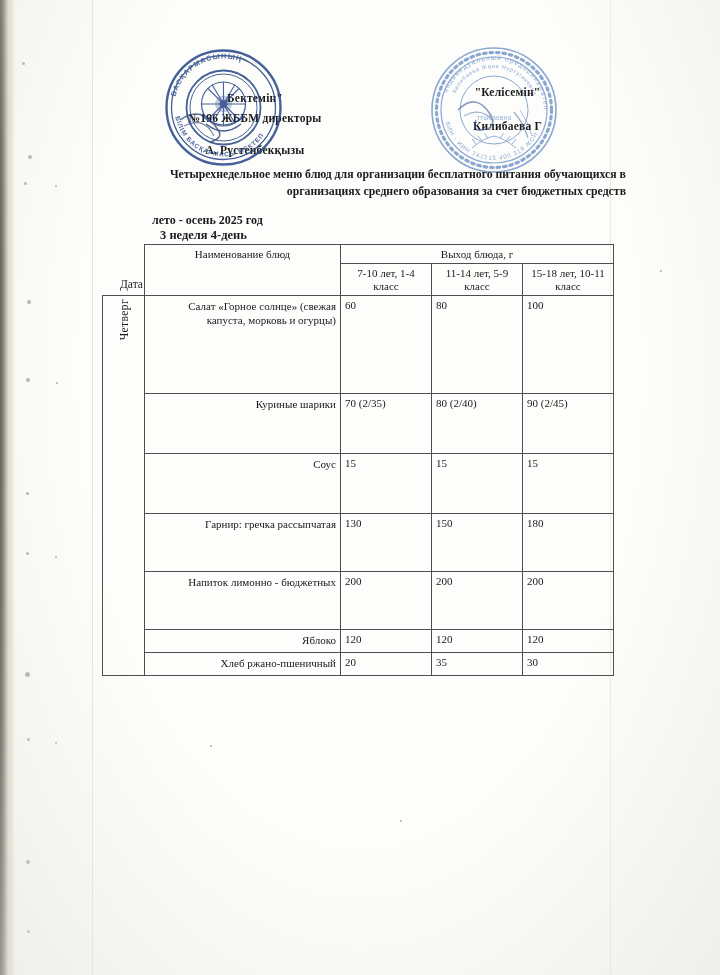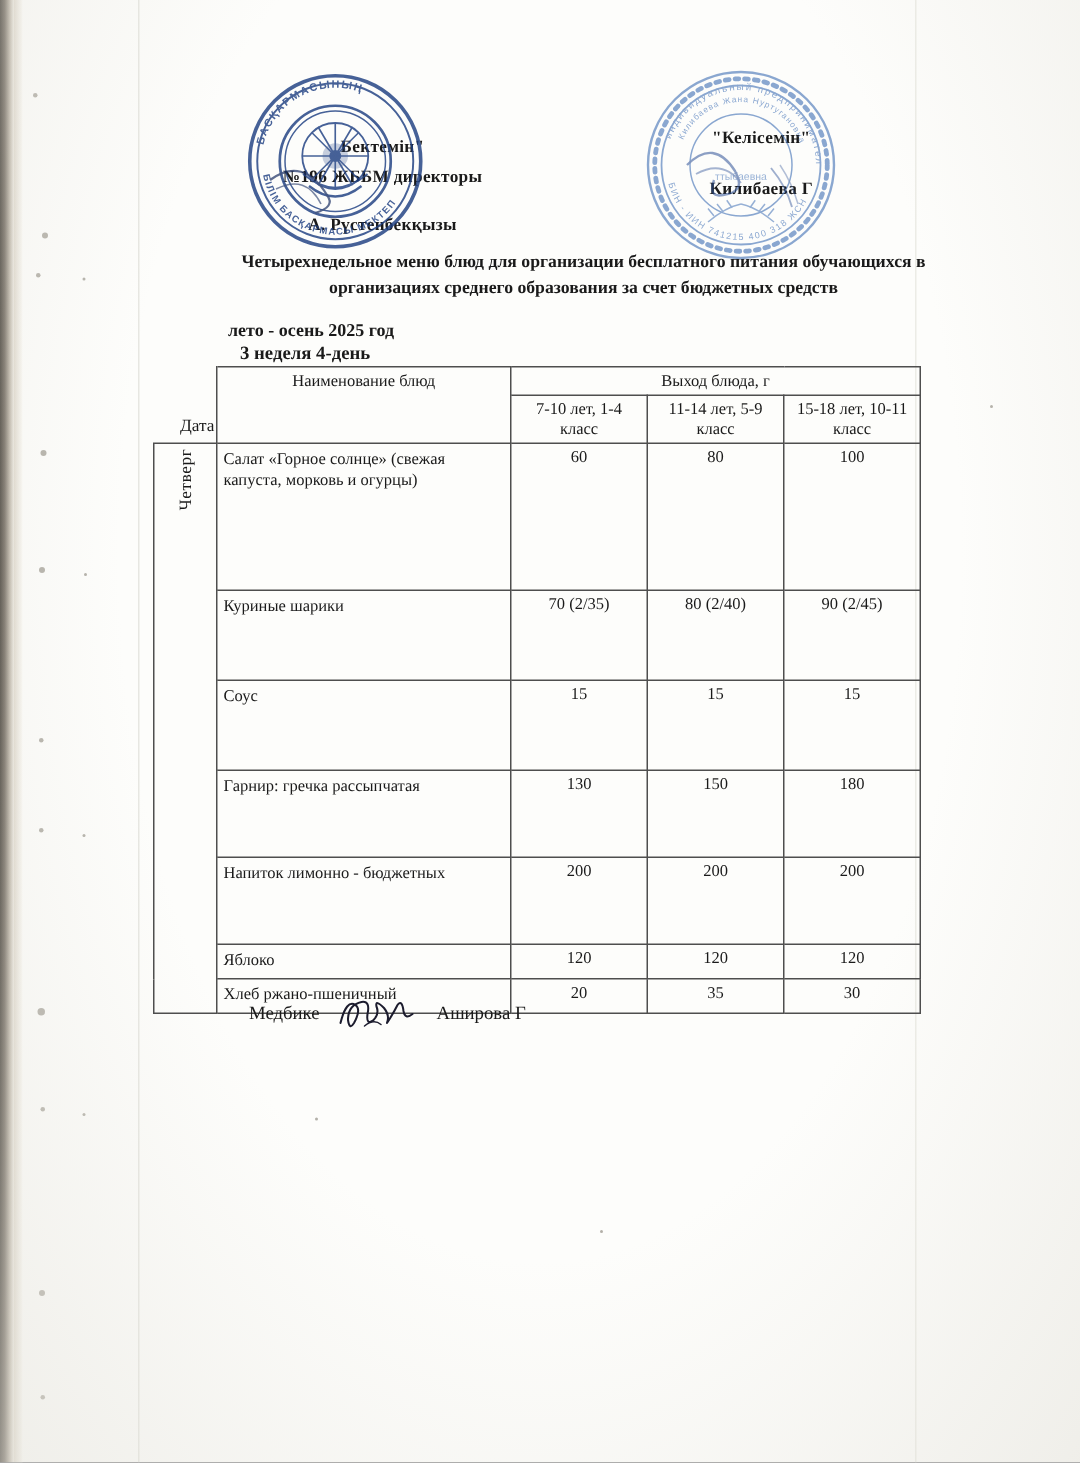--- a/index.html
+++ b/index.html
@@ -83,21 +83,21 @@
     width: 132px; height: 132px;
     opacity: .6;
   }
   .stamp svg { display:block; width:100%; height:100%; }
 
   
   .title-block {
     position: absolute;
     left: 152px; top: 166px;
     width: 474px;
-    text-align: center;
+    text-align: right;
     font-weight: bold;
     font-size: 11.8px;
     line-height: 16.5px;
     z-index: 2;
   }
   .subtitle {
     position: absolute;
     left: 152px; top: 213px;
     width: 474px;
     text-align: left;
@@ -134,26 +134,26 @@
     background: transparent;
   }
   th.hcell {
     text-align: center;
     font-weight: bold;
     vertical-align: middle;
     font-size: 11px;
     line-height: 13px;
   }
   td.dish {
-    text-align: left;
+    text-align: right;
     line-height: 14px;
     padding-left: 5px;
   }
   td.num {
-    text-align: center;
+    text-align: left;
     font-size: 11.5px;
     padding-top: 3px;
   }
   td.datecell {
     width: 42px;
     text-align: center;
     vertical-align: middle;
     padding: 0;
     position: relative;
   }
@@ -380,25 +380,15 @@
         <tr>
           <td class="dish" style="height:17px;">Хлеб ржано-пшеничный</td>
           <td class="num">20</td>
           <td class="num">35</td>
           <td class="num">30</td>
         </tr>
       </tbody>
     </table>
   </div>
 
-  <div class="footer">
-    <span>Медбике</span>
-    <span class="sig">
-      <svg width="58" height="30" viewBox="0 0 58 30" xmlns="http://www.w3.org/2000/svg">
-        <path d="M 4 22 Q 8 6 14 10 Q 18 13 13 22 Q 10 27 9 20 Q 9 10 18 8 Q 24 7 22 16 Q 21 24 26 20 Q 30 16 28 11 Q 27 6 33 12 Q 37 17 35 22 Q 39 16 42 10 Q 45 6 46 14 Q 47 20 52 16" fill="none" stroke="#1c1c2e" stroke-width="1.35" stroke-linecap="round" stroke-linejoin="round"></path>
-        <path d="M 20 24 Q 26 19 31 23" fill="none" stroke="#1c1c2e" stroke-width="1" stroke-linecap="round"></path>
-      </svg>
-    </span>
-    <span>Аширова Г</span>
-  </div>
 
   <div class="paper-tint"></div>
 </div>
 
 </body></html>

